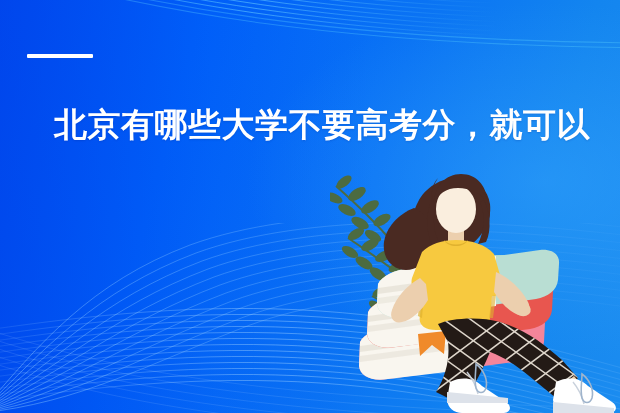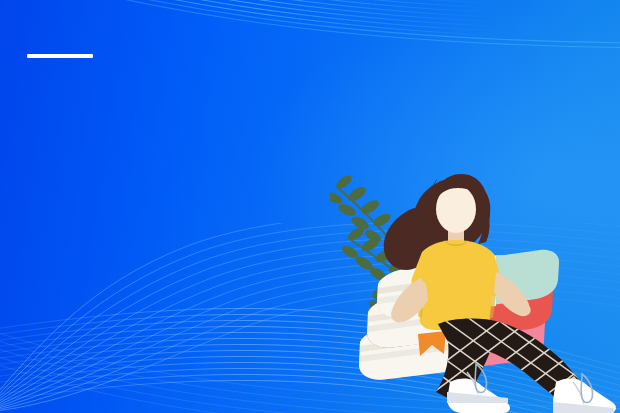--- a/index.html
+++ b/index.html
@@ -145,20 +145,21 @@
         <path d="M-20,112 C120,158 260,184 640,194"></path>
         <path d="M-20,120 C120,166 260,192 640,202"></path>
         <path d="M-20,128 C120,174 260,200 640,210"></path>
         <path d="M-20,136 C120,182 260,208 640,218"></path>
       </g>
     </svg>
   </div>
 
   <div class="rule"></div>
 
+  <div class="headline">北京有哪些大学不要高考分，就可以</div>
 
   <div class="illus">
     <svg width="290" height="267" viewBox="0 0 290 267">
 
       <g fill="#4c6b41">
 
         <path d="M6,40 C24,56 44,74 62,96" stroke="#4c6b41" stroke-width="2" fill="none"></path>
         <ellipse cx="14" cy="36" rx="9" ry="4.5" transform="rotate(-38 14 36)"></ellipse>
         <ellipse cx="27" cy="48" rx="10" ry="5" transform="rotate(-34 27 48)"></ellipse>
         <ellipse cx="40" cy="61" rx="10" ry="5" transform="rotate(-32 40 61)"></ellipse>

